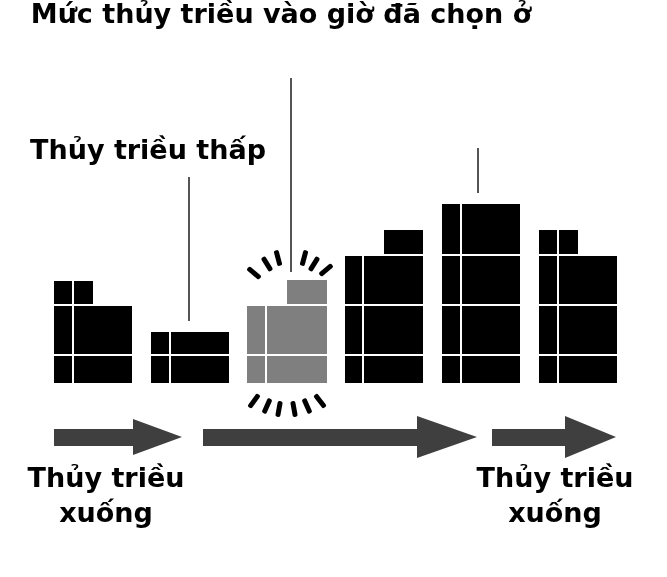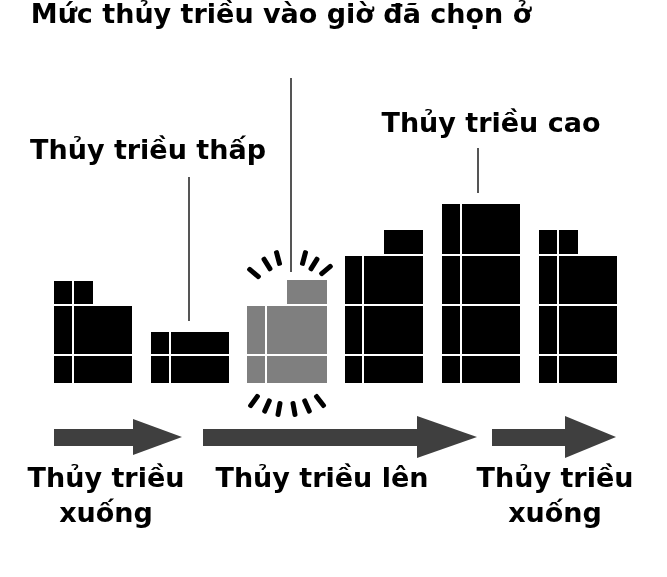--- a/index.html
+++ b/index.html
@@ -55,21 +55,20 @@
 </head>
 <body>
 
 <div class="canvas">
 
   <div class="title">
     <div>Mức thủy triều vào giờ đã chọn ở</div>
   </div>
 
   <div class="lbl" style="left:-2px;top:132px;">Thủy triều thấp</div>
-  <div class="lbl" style="left:341px;top:105px;">Thủy triều cao</div>
 
   <div class="leader" id="leader-title"></div>
   <div class="leader" id="leader-low"></div>
   <div class="leader" id="leader-high"></div>
 
   <div id="bars">
       <div>
         <div class="cell" style="left: 54px; top: 281px; width: 18px; height: 23px; background: rgb(0, 0, 0);"></div>
         <div class="cell" style="left: 74px; top: 281px; width: 19px; height: 23px; background: rgb(0, 0, 0);"></div>
         <div class="cell" style="left: 54px; top: 306px; width: 18px; height: 48px; background: rgb(0, 0, 0);"></div>
@@ -148,20 +147,19 @@
   <div class="arrow">
     <div class="shaft" style="left:492px;top:429px;width:75px;height:17px;"></div>
     <div class="head" style="left:565px;top:416px;border-left-width:51px;border-top-width:21px;border-bottom-width:21px;"></div>
   </div>
 
   <div class="lbl" style="left:-44px;top:460px;">
     <div>Thủy triều</div>
     <div>xuống</div>
   </div>
 
-  <div class="lbl" style="left:172px;top:460px;">Thủy triều lên</div>
 
   <div class="lbl" style="left:405px;top:460px;">
     <div>Thủy triều</div>
     <div>xuống</div>
   </div>
 
 </div>
 
 </body></html>

